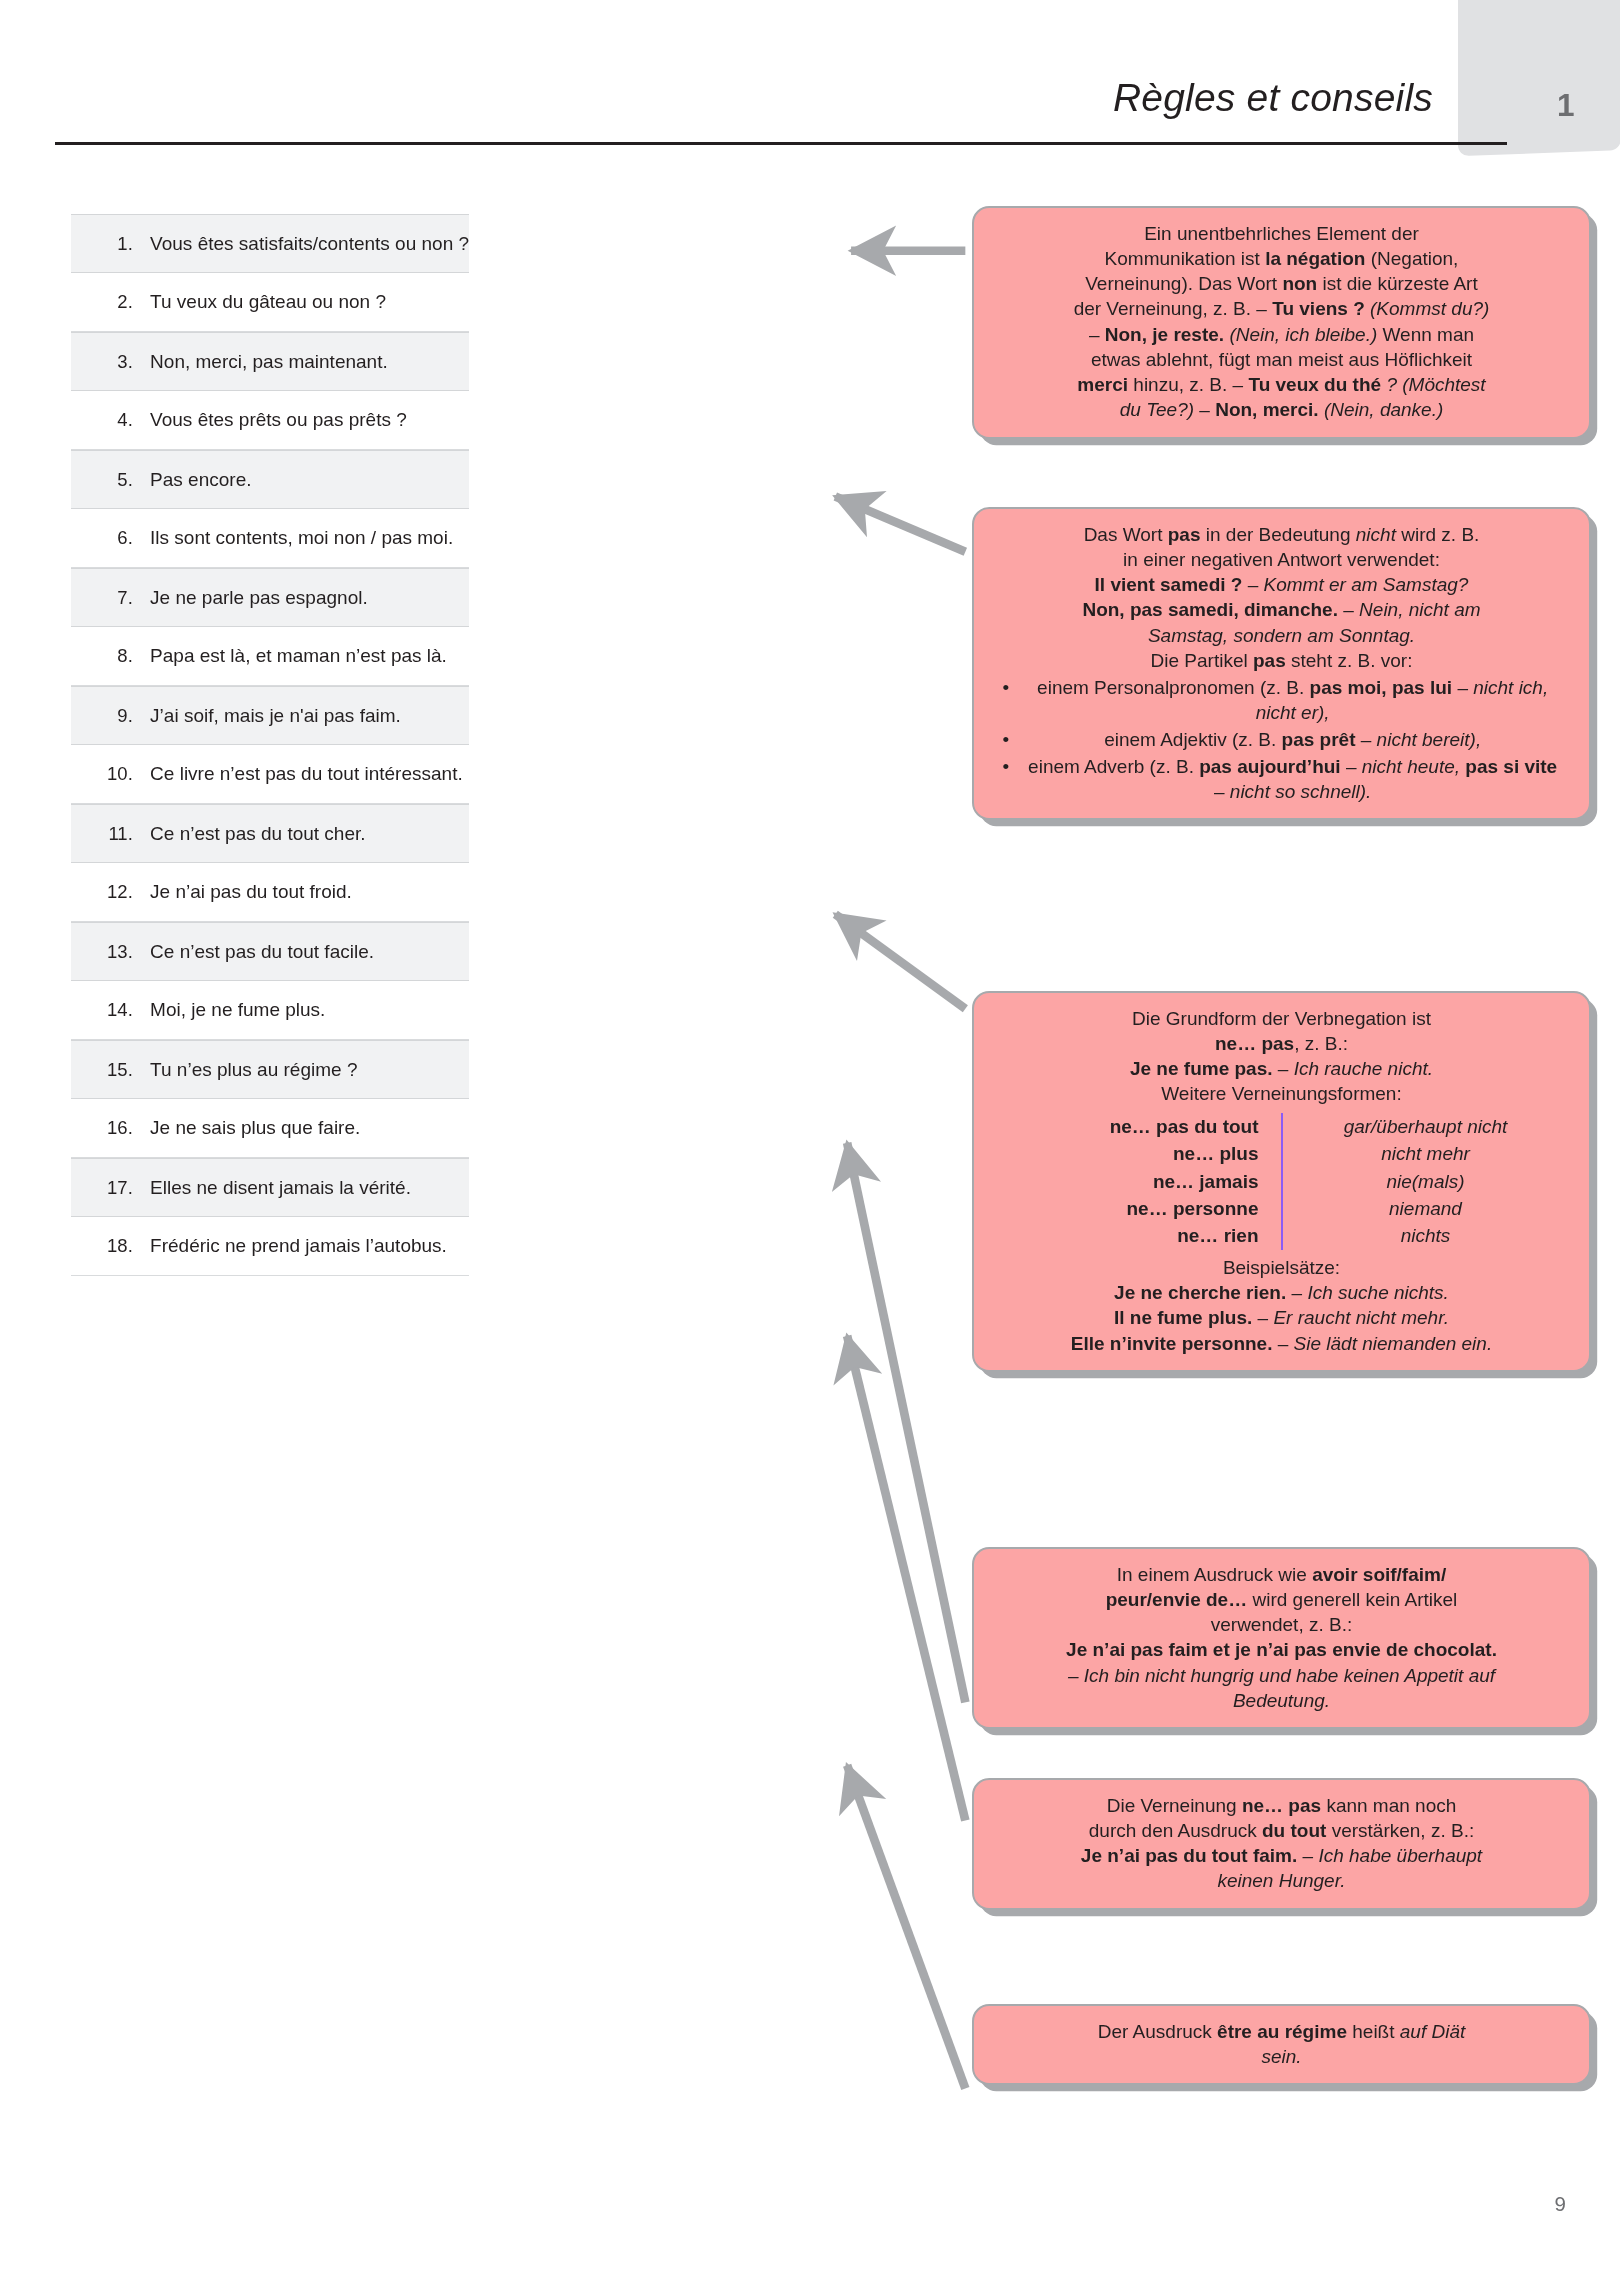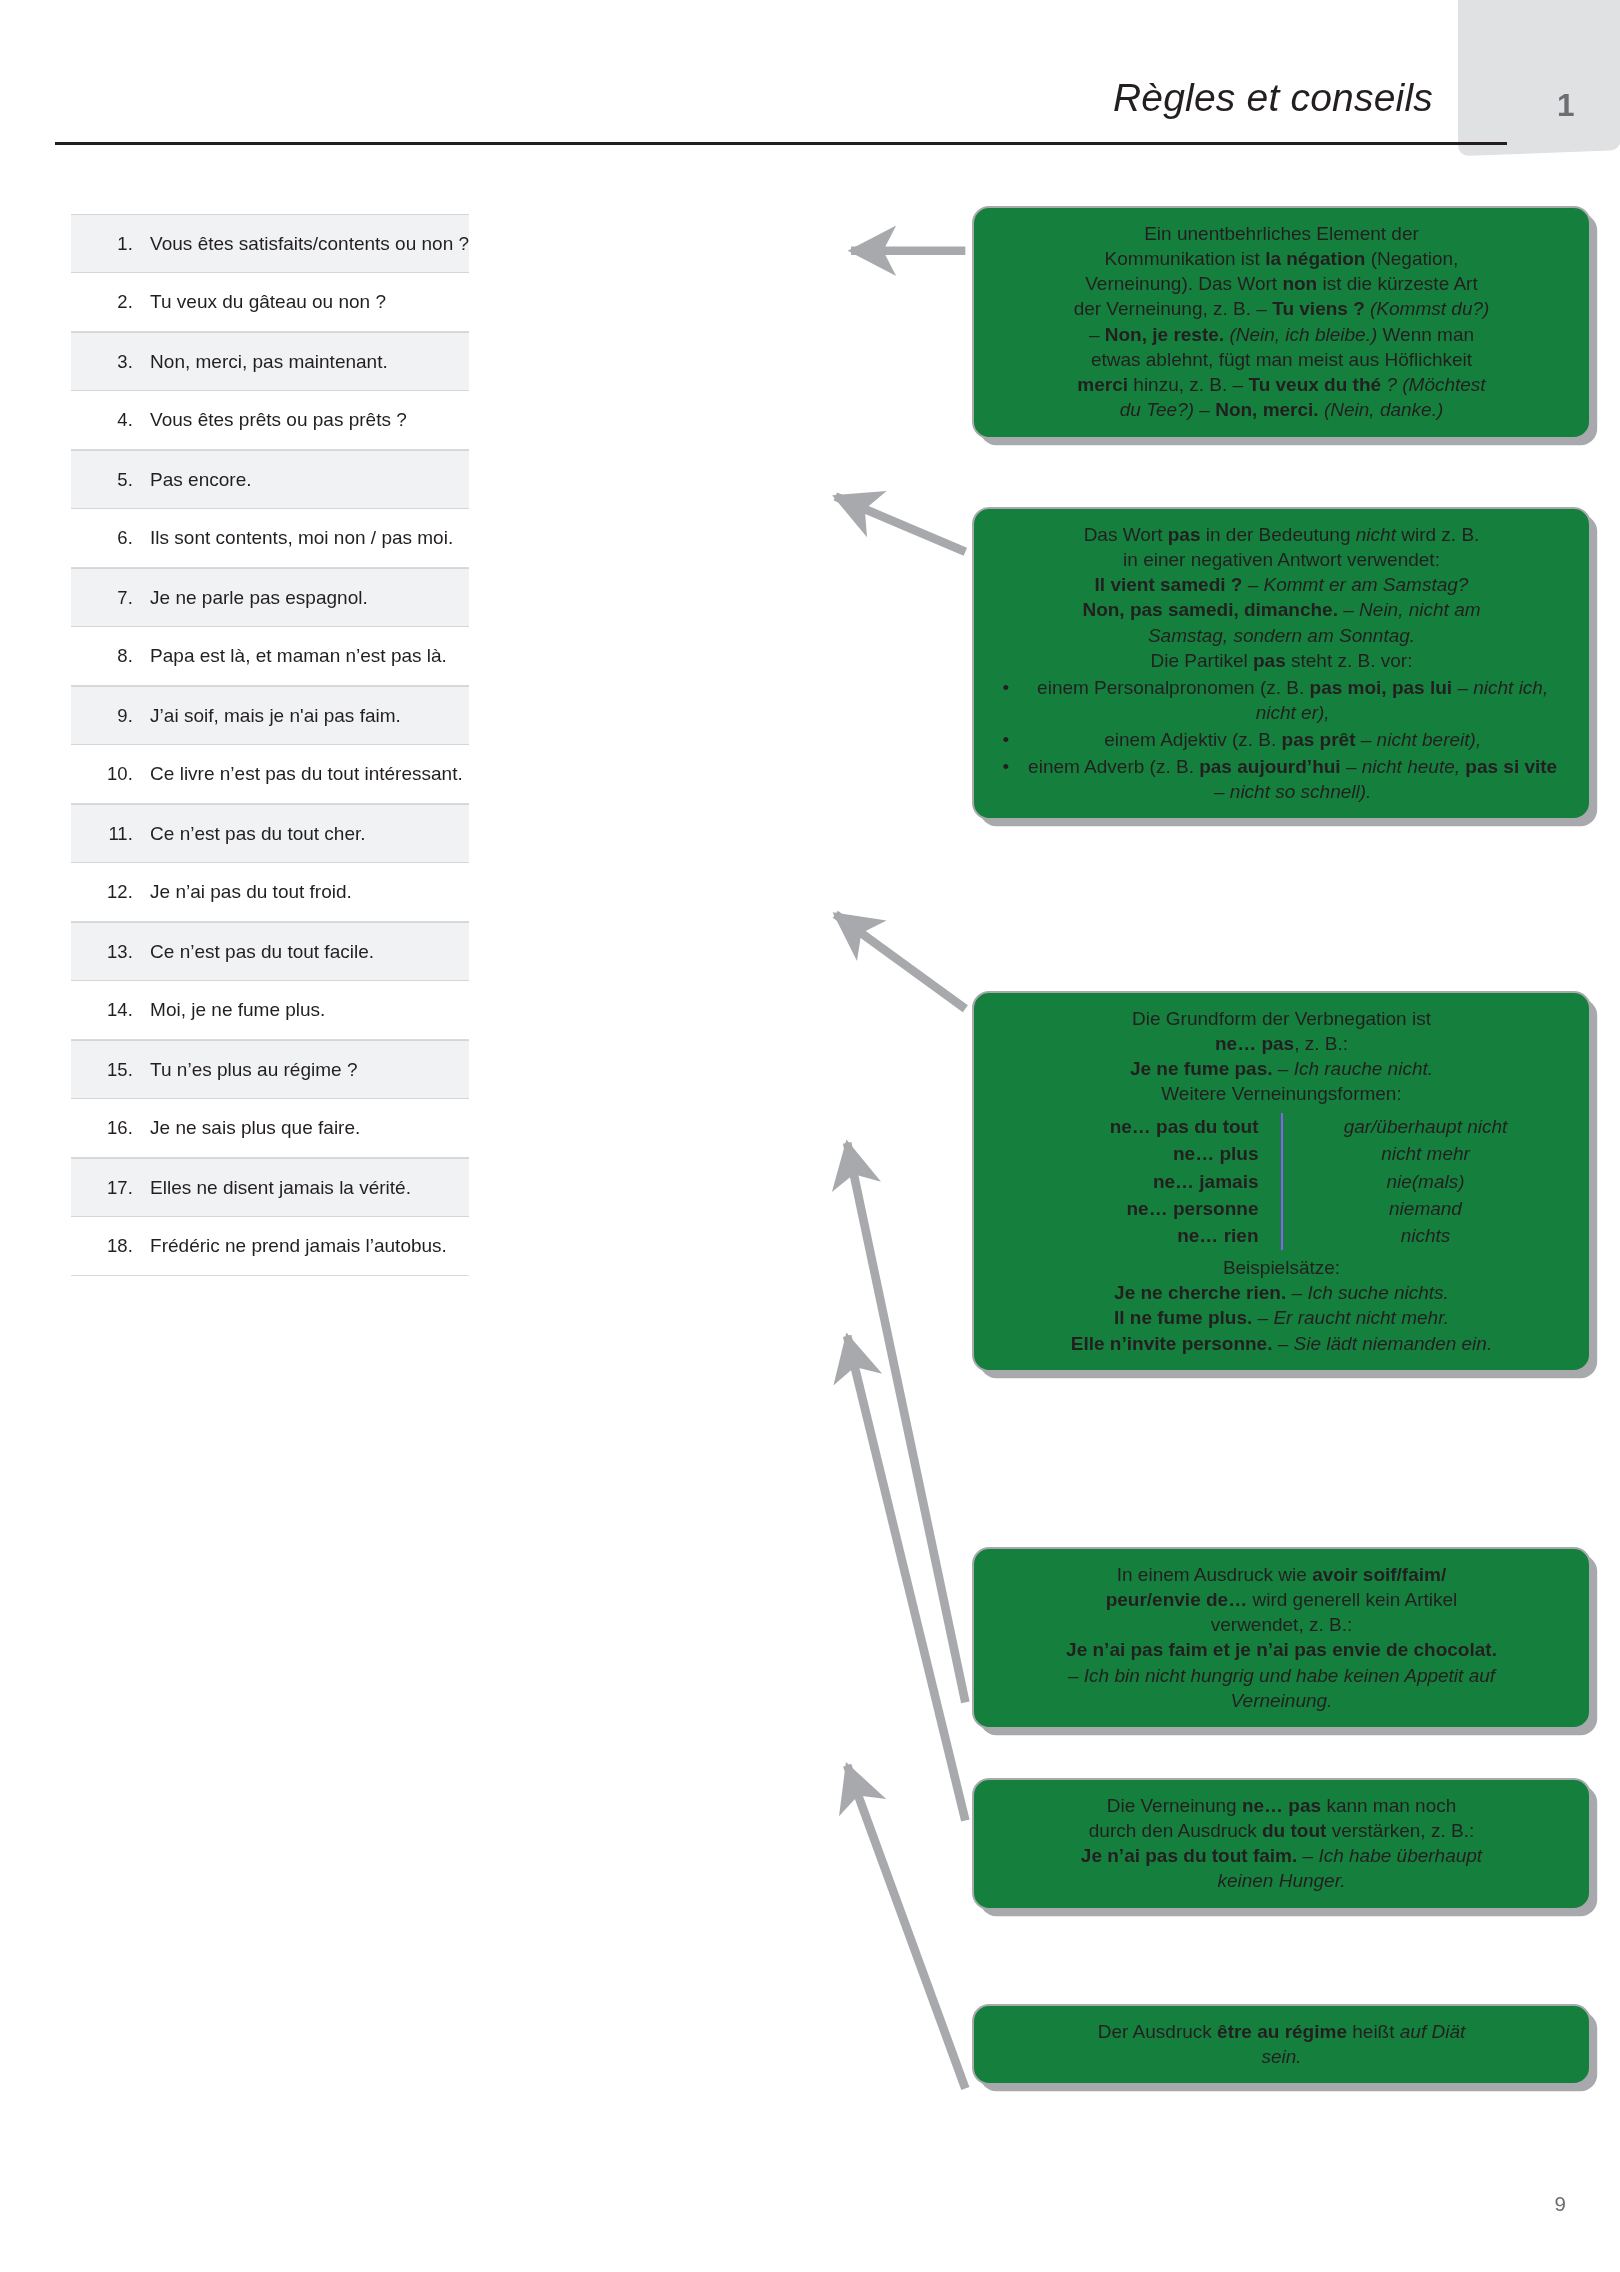--- a/index.html
+++ b/index.html
@@ -93,21 +93,21 @@
   .callouts {
     position: absolute;
     left: 972px;
     top: 0;
     width: 623px;
   }
   .callout {
     position: absolute;
     left: 0;
     width: 619px;
-    background: #15803d;
+    background: #fca5a5;
     border: 2.8px solid #a7a9ac;
     border-radius: 17.3px;
     box-shadow: 7px 7px 0 -0.8px #a7a9ac;
     padding: 12.6px 20.5px 14px 20.5px;
     text-align: center;
     font-size: 19px;
     line-height: 1.33;
     color: #231f20;
   }
   .callout b { font-weight: 700; }
@@ -341,21 +341,21 @@
     <span class="blk"><b>Il ne fume plus.</b><span> – </span><i>Er raucht nicht mehr.</i></span>
     <span class="blk"><b>Elle n’invite personne.</b><span> – </span><i>Sie lädt niemanden ein.</i></span>
   </div>
 
   <div class="callout" style="top:1547px;">
     <span class="blk"><span>In einem Ausdruck wie </span><b>avoir soif/faim/</b></span>
     <span class="blk"><b>peur/envie de…</b><span> wird generell kein Artikel</span></span>
     <span class="blk">verwendet, z. B.:</span>
     <span class="blk"><b>Je n’ai pas faim et je n’ai pas envie de chocolat.</b></span>
     <span class="blk"><i>– Ich bin nicht hungrig und habe keinen Appetit auf</i></span>
-    <span class="blk"><i>Verneinung.</i></span>
+    <span class="blk"><i>Bedeutung.</i></span>
   </div>
 
   <div class="callout" style="top:1778px;">
     <span class="blk"><span>Die Verneinung </span><b>ne… pas</b><span> kann man noch</span></span>
     <span class="blk"><span>durch den Ausdruck </span><b>du tout</b><span> verstärken, z. B.:</span></span>
     <span class="blk"><b>Je n’ai pas du tout faim.</b><span> – </span><i>Ich habe überhaupt</i></span>
     <span class="blk"><i>keinen Hunger.</i></span>
   </div>
 
   <div class="callout" style="top:2004px;">

